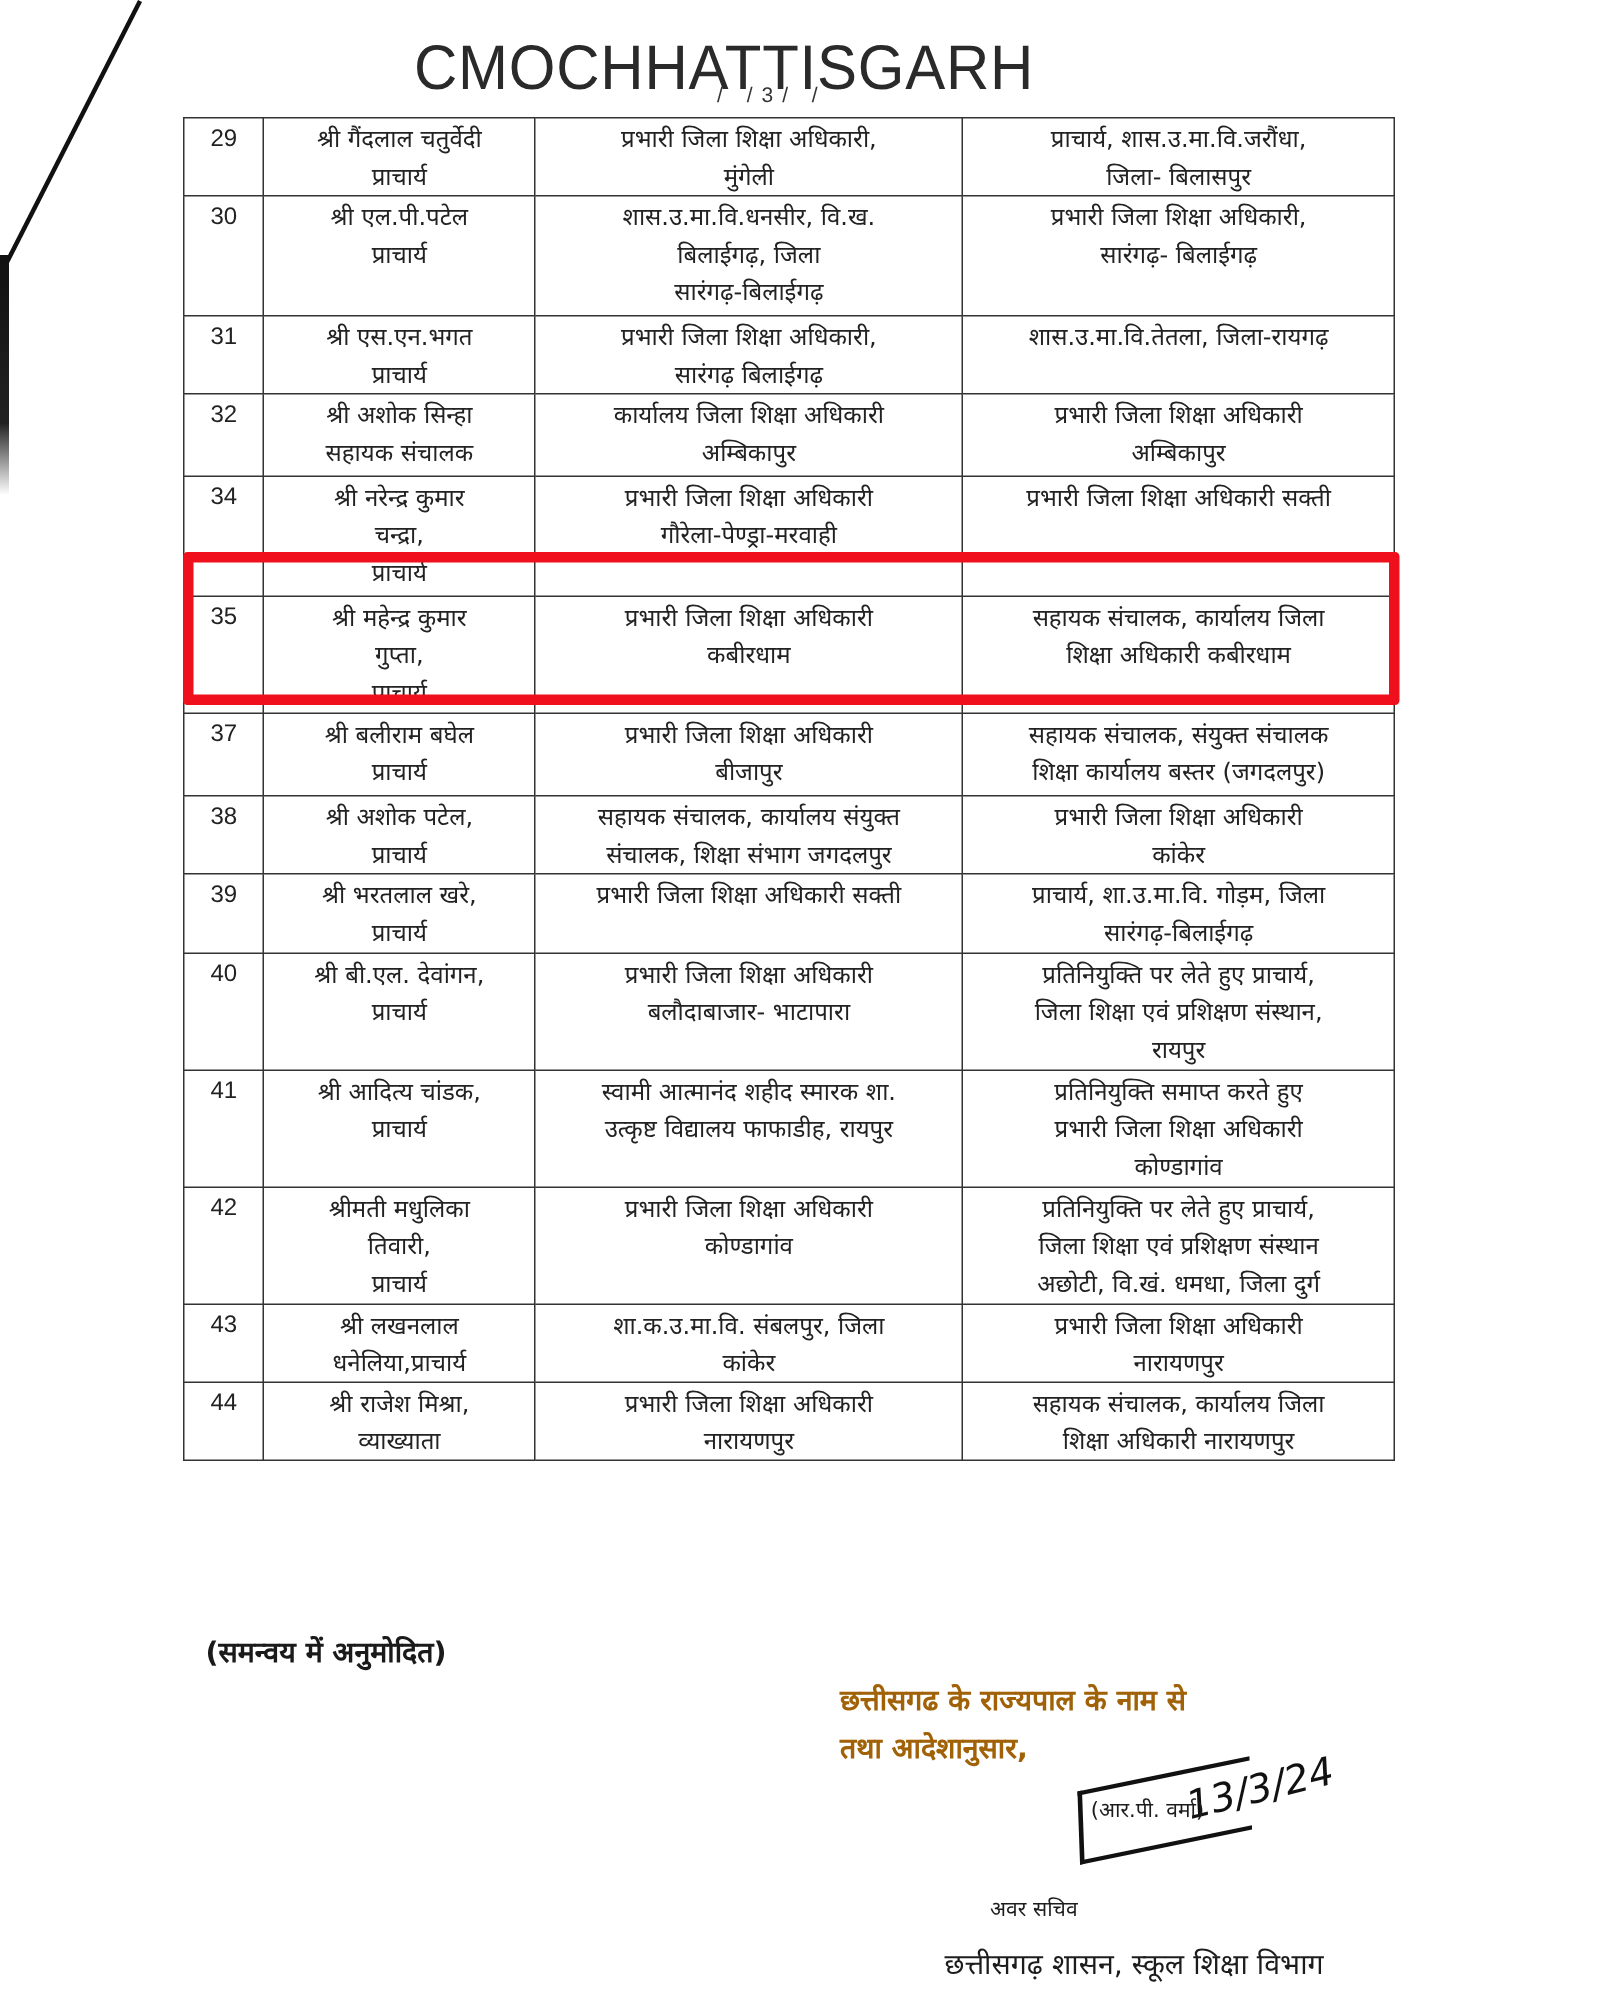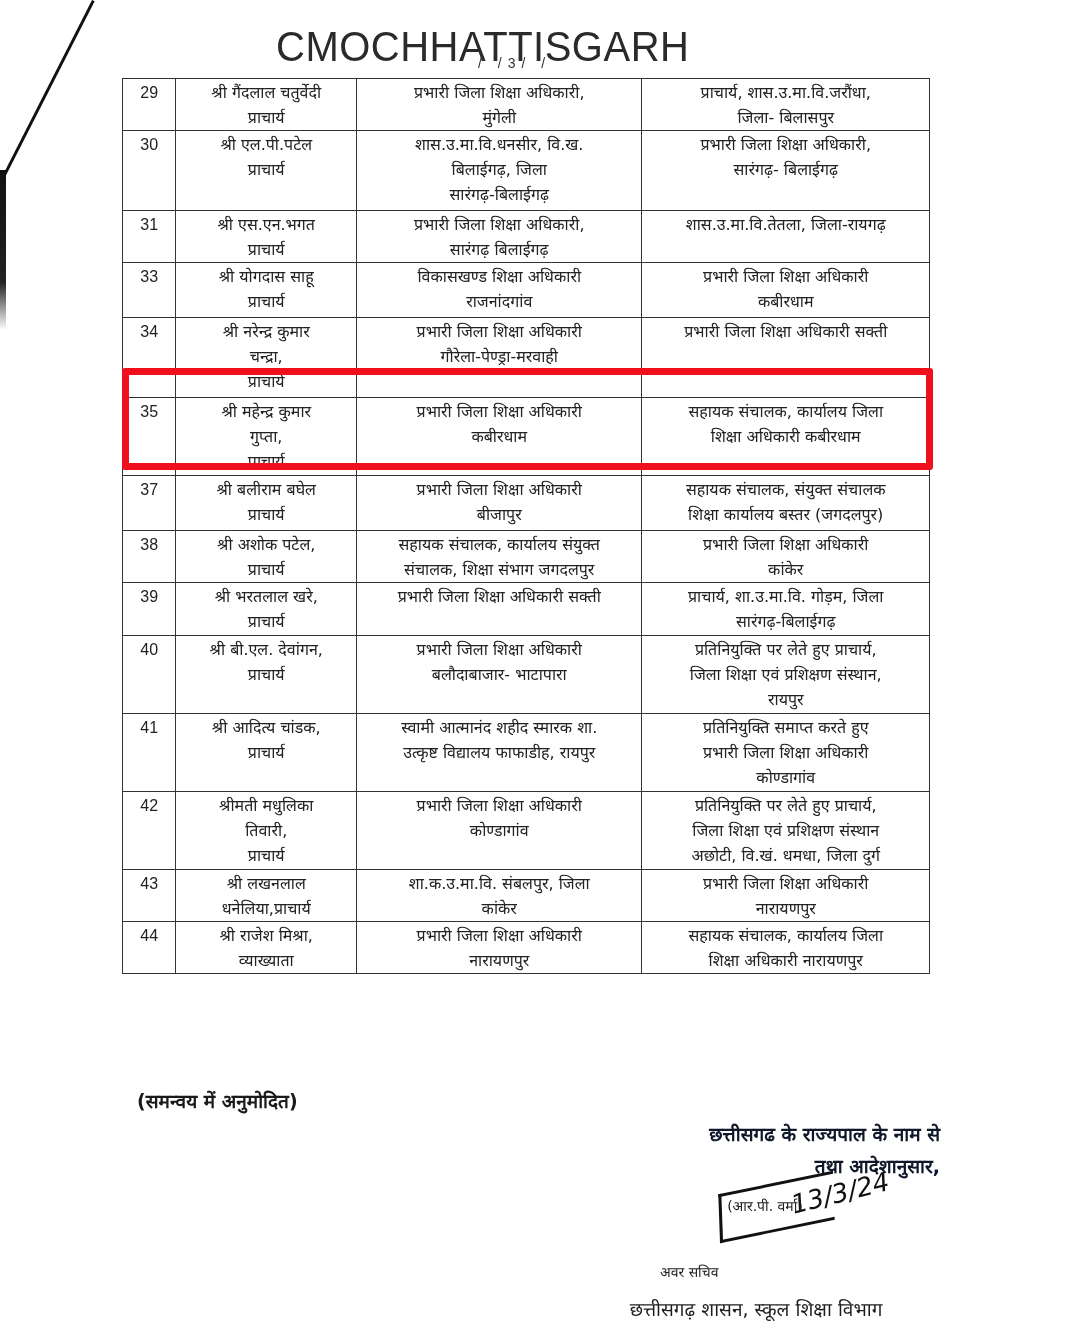--- a/index.html
+++ b/index.html
@@ -42,22 +42,22 @@
   .line { display: block; white-space: nowrap; }
   .highlight-box {
     position: absolute; left: 122px; top: 368px; width: 797px; height: 88px;
     border: 7px solid #f0101d; border-radius: 3px; pointer-events: none;
   }
   .approved {
     position: absolute; left: 137px; top: 1088px; font-weight: bold; font-size: 19px;
     color: #1a1a1a;
   }
   .sign-block {
-    position: absolute; left: 560px; top: 1118px; width: 380px; text-align: right;
-    font-size: 19px; color: #0f172a;
+    position: absolute; left: 560px; top: 1118px; width: 380px; text-align: left;
+    font-size: 19px; color: #a16207;
   }
   .sign-block .bold { font-weight: bold; }
   .sign-block .row { display: block; height: 32px; line-height: 32px; }
   .sig-date {
     position: absolute; left: 790px; top: 1178px; font-family: "DejaVu Sans", sans-serif;
     font-size: 26px; font-style: italic; transform: rotate(-14deg); color: #111;
   }
   .sig-scribble {
     position: absolute; left: 720px; top: 1182px; width: 110px; height: 44px;
     border: 3px solid #111; border-right: none; transform: skewX(-10deg) rotate(-12deg);
@@ -116,32 +116,32 @@
         </td>
         <td class="from">
           <span class="line">प्रभारी जिला शिक्षा अधिकारी,</span>
           <span class="line">सारंगढ़ बिलाईगढ़</span>
         </td>
         <td class="to">
           <span class="line">शास.उ.मा.वि.तेतला, जिला-रायगढ़</span>
         </td>
       </tr>
       <tr style="height: 55px;">
-        <td class="sno">33</td>
-        <td class="name">
-          <span class="line">श्री योगदास साहू</span>
-          <span class="line">प्राचार्य</span>
-        </td>
-        <td class="from">
-          <span class="line">विकासखण्ड शिक्षा अधिकारी</span>
-          <span class="line">राजनांदगांव</span>
-        </td>
-        <td class="to">
-          <span class="line">प्रभारी जिला शिक्षा अधिकारी</span>
-          <span class="line">कबीरधाम</span>
+        <td class="sno">32</td>
+        <td class="name">
+          <span class="line">श्री अशोक सिन्हा</span>
+          <span class="line">सहायक संचालक</span>
+        </td>
+        <td class="from">
+          <span class="line">कार्यालय जिला शिक्षा अधिकारी</span>
+          <span class="line">अम्बिकापुर</span>
+        </td>
+        <td class="to">
+          <span class="line">प्रभारी जिला शिक्षा अधिकारी</span>
+          <span class="line">अम्बिकापुर</span>
         </td>
       </tr>
       <tr style="height: 80px;">
         <td class="sno">34</td>
         <td class="name">
           <span class="line">श्री नरेन्द्र कुमार</span>
           <span class="line">चन्द्रा,</span>
           <span class="line">प्राचार्य</span>
         </td>
         <td class="from">

